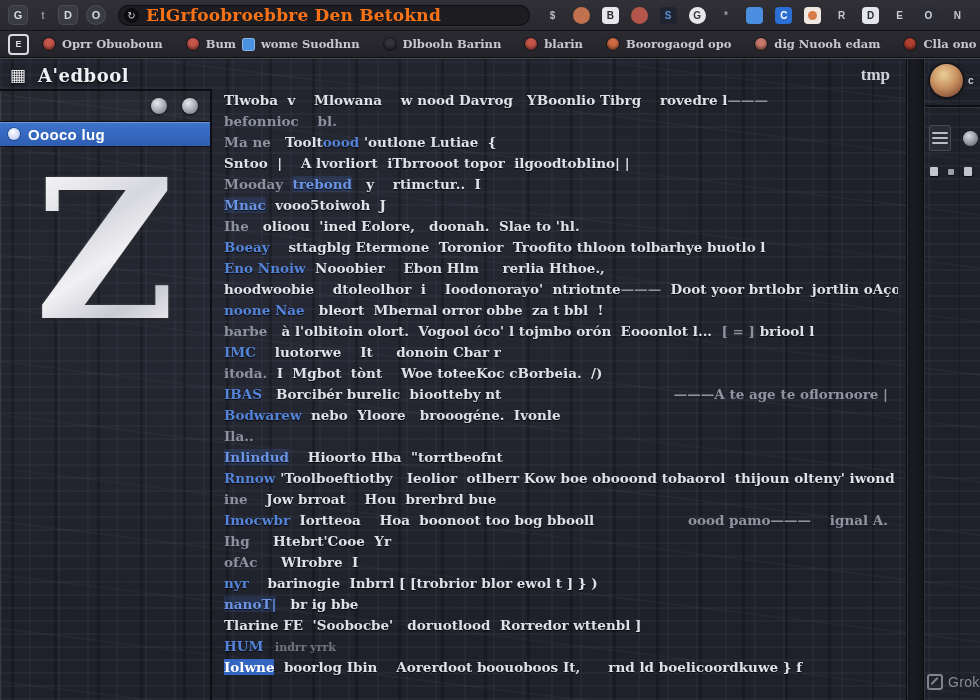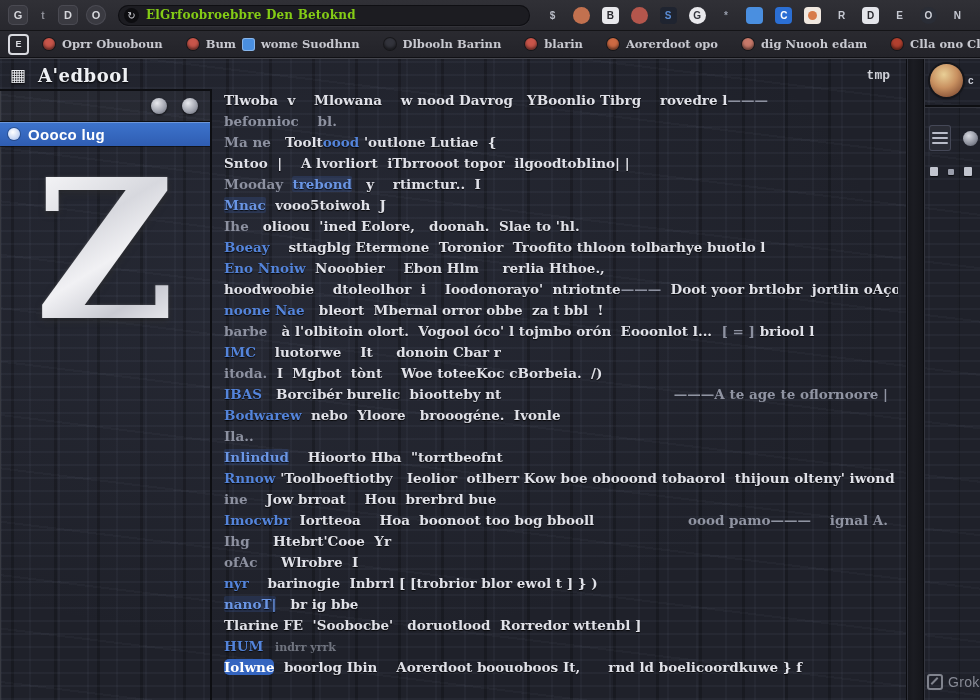--- a/index.html
+++ b/index.html
@@ -11,21 +11,21 @@
   .chrome{height:30px;background:linear-gradient(#303036,#28282e);display:flex;align-items:center;
           border-bottom:1px solid #141417;flex:0 0 auto;padding:0 4px;}
   .nav-ic{width:20px;height:20px;border-radius:5px;margin:0 4px;display:flex;align-items:center;justify-content:center;
           color:#d6d7dc;font-size:11px;font-weight:bold;background:#3a3a41;box-shadow:inset 0 0 0 1px #4a4a52;}
   .nav-ic.plain{background:none;box-shadow:none;color:#8e8f98;font-size:10px;width:14px;}
   .nav-ic.round{border-radius:50%;}
   .addr{flex:0 0 auto;width:400px;height:21px;margin-left:8px;background:#1c1c21;border-radius:11px;
         box-shadow:inset 0 0 0 1px #0f0f13,0 1px 0 rgba(255,255,255,.05);display:flex;align-items:center;padding:0 6px;}
   .addr-badge{width:15px;height:15px;border-radius:50%;background:#0d0d10;color:#cfd0d6;font-size:10px;
         display:flex;align-items:center;justify-content:center;margin-right:7px;flex:0 0 auto;}
-  .addr-url{color:#84cc16;font-size:12px;font-weight:bold;letter-spacing:.2px;white-space:nowrap;overflow:hidden;
+  .addr-url{color:#f97316;font-size:17px;font-weight:bold;letter-spacing:.2px;white-space:nowrap;overflow:hidden;
         font-family:"DejaVu Serif",serif;}
   .exts{flex:1;display:flex;align-items:center;justify-content:space-between;padding:0 10px 0 14px;}
   .ext{width:17px;height:17px;border-radius:4px;display:flex;align-items:center;justify-content:center;
        font-size:10px;font-weight:bold;flex:0 0 auto;}
   .ext.ci{border-radius:50%;}
   .ext .blob{width:9px;height:9px;border-radius:50%;}
 
   
   .bmbar{height:26px;background:linear-gradient(#2a2a30,#232329);border-bottom:1px solid #101014;
          display:flex;align-items:center;flex:0 0 auto;padding:0 6px;overflow:hidden;}
@@ -44,21 +44,21 @@
       repeating-linear-gradient(90deg, rgba(140,150,180,.05) 0 2px, rgba(0,0,0,0) 2px 29px),
       repeating-linear-gradient(90deg, rgba(0,0,0,0) 0 11px, rgba(0,0,0,.22) 11px 14px, rgba(0,0,0,0) 14px 43px),
       repeating-linear-gradient(7deg, rgba(0,0,0,0) 0 17px, rgba(170,180,205,.035) 17px 19px, rgba(0,0,0,0) 19px 53px),
       radial-gradient(ellipse at 30% 35%, rgba(100,110,140,.10), rgba(0,0,0,0) 62%);
   }
   .page-left{width:906px;display:flex;flex-direction:column;min-height:0;}
   .page-head{height:28px;flex:0 0 auto;display:flex;align-items:center;padding:2px 10px 0 10px;}
   .ph-icon{color:#ecedf1;font-size:17px;margin-right:12px;text-shadow:0 1px 2px #000;}
   .ph-title{color:#eef0f4;font-size:18px;font-weight:bold;font-family:"DejaVu Serif",serif;
             text-shadow:0 1px 2px #000;letter-spacing:.5px;}
-  .ph-tmp{margin-left:auto;color:#cfd1d8;font-size:13px;font-weight:bold;font-family:Liberation Mono, monospace;padding-right:6px;}
+  .ph-tmp{margin-left:auto;color:#cfd1d8;font-size:17px;font-weight:bold;font-family:Liberation Serif, serif;padding-right:6px;}
 
   .page-body{flex:1;display:flex;min-height:0;}
   .sidebar{width:210px;flex:0 0 auto;border-right:2px solid #0d0e12;box-shadow:1px 0 0 #383a42 inset;
            display:flex;flex-direction:column;position:relative;}
   .sb-topbar{height:30px;border-top:2px solid #0d0e12;border-bottom:1px solid #0d0e12;
              background:rgba(255,255,255,.025);display:flex;align-items:center;justify-content:flex-end;padding-right:12px;}
   .sb-circle{width:16px;height:16px;border-radius:50%;margin-left:15px;
              background:radial-gradient(circle at 38% 32%, #e8e9ee, #9fa2ad 58%, #5c5f6a);
              box-shadow:0 1px 2px rgba(0,0,0,.7);}
   .sb-active{height:24px;background:linear-gradient(#3d74cd,#2f5db2);display:flex;align-items:center;
@@ -74,21 +74,21 @@
 
   .main{flex:1;min-width:0;overflow:hidden;padding:3px 8px 0 12px;}
   .line{display:flex;align-items:baseline;height:21px;overflow:hidden;
         font-family:"DejaVu Serif",serif;font-size:13.5px;font-weight:bold;}
   .sg{white-space:pre;}
   .sg.w{color:#e0e1e8;text-shadow:0 1px 1px rgba(0,0,0,.8);}
   .sg.d{color:#8d91a0;}
   .sg.d2{color:#70747f;font-size:11px;}
   .sg.k{color:#5484da;text-shadow:0 1px 1px rgba(0,0,0,.8);}
   .sg.ks{color:#6a95e4;background:rgba(62,105,190,.22);border-radius:2px;text-shadow:0 1px 1px rgba(0,0,0,.8);}
-  .sg.s{color:#ffffff;background:#3465c0;border-radius:5px;}
+  .sg.s{color:#ffffff;background:#3465c0;border-radius:0;}
   .sg.f{margin-left:auto;color:#9094a2;padding-right:10px;}
 
   .scrollstrip{width:16px;flex:0 0 auto;background:linear-gradient(90deg,#15161b,#1b1c22 40%,#15161b);
         border-left:1px solid #0b0c10;border-right:1px solid #0b0c10;box-shadow:inset 1px 0 0 #2e3039;}
 
   .rail{width:56px;flex:0 0 auto;border-left:1px solid #34363f;display:flex;flex-direction:column;position:relative;}
   .rail-top{display:flex;align-items:center;padding:5px 0 6px 5px;}
   .avatar{width:33px;height:33px;border-radius:50%;flex:0 0 auto;
           background:radial-gradient(circle at 42% 32%, #e9cf96, #c89060 45%, #8f5a3c 78%, #4e342a);
           box-shadow:0 0 0 2px #15161b,0 1px 3px rgba(0,0,0,.8);}
@@ -162,21 +162,21 @@
         <div class="bm">
           <span class="bm-dot" style="background: rgb(51, 52, 60);"></span>
           <span class="bm-label">Dlbooln Barinn</span>
         </div>
         <div class="bm">
           <span class="bm-dot" style="background: rgb(200, 85, 74);"></span>
           <span class="bm-label">blarin</span>
         </div>
         <div class="bm">
           <span class="bm-dot" style="background: rgb(205, 106, 67);"></span>
-          <span class="bm-label">Aorerdoot opo</span>
+          <span class="bm-label">Boorogaogd opo</span>
         </div>
         <div class="bm">
           <span class="bm-dot" style="background: rgb(200, 121, 106);"></span>
           <span class="bm-label">dig Nuooh edam</span>
         </div>
         <div class="bm">
           <span class="bm-dot" style="background: rgb(178, 64, 47);"></span>
           <span class="bm-label">Clla ono Cloos</span>
         </div>
       </div>

